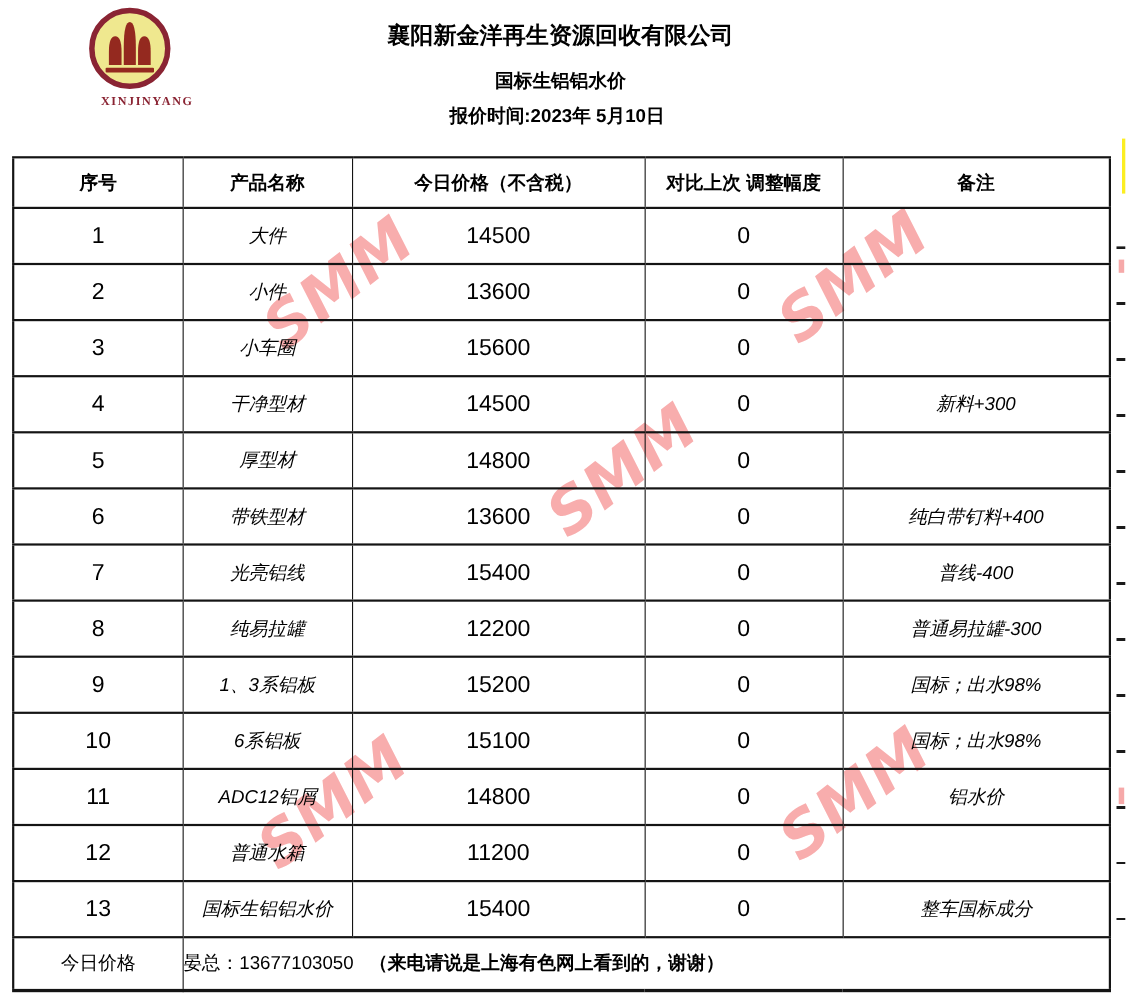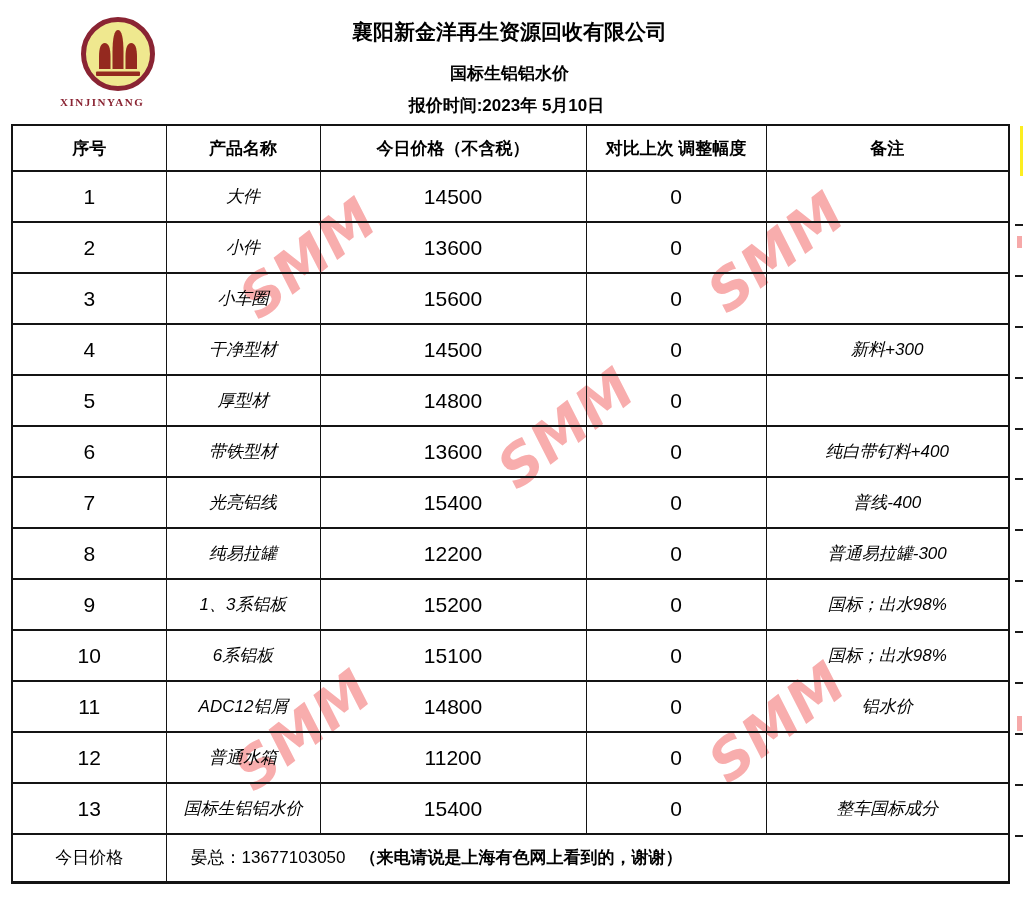--- a/index.html
+++ b/index.html
@@ -17,21 +17,21 @@
   .titles {
     position: absolute;
     left: 11px; top: 0; width: 997px;
     text-align: center;
     z-index: 3;
   }
   .company-name { position: absolute; left: 0; right: 0; top: 18px; font-size: 21px; font-weight: bold; }
   .subtitle     { position: absolute; left: 0; right: 0; top: 62px; font-size: 17px; font-weight: bold; }
   .date-line    { position: absolute; left: 0; right: 6px; top: 94px; font-size: 17px; font-weight: bold; }
 
-  .logo-wrap { position: absolute; left: 60px; top: 14px; width: 116px; text-align: left; z-index: 4; }
+  .logo-wrap { position: absolute; left: 60px; top: 4px; width: 116px; text-align: right; z-index: 4; }
   .logo-wrap svg { display: block; margin: 0 auto; }
   .logo-text {
     margin-top: 2px;
     font-family: "Liberation Serif", serif;
     font-weight: bold;
     font-size: 11px;
     letter-spacing: 1.5px;
     color: #8a2433;
     white-space: nowrap;
   }
@@ -45,21 +45,21 @@
     font-style: italic;
     font-size: 56px;
     letter-spacing: 1px;
     color: #f8adad;
     transform: translate(-50%, -50%) rotate(-38deg);
     white-space: nowrap;
     pointer-events: none;
   }
 
   
-  .table-wrap { position: absolute; left: 11px; top: 124px; z-index: 2; }
+  .table-wrap { position: absolute; left: 11px; top: 142px; z-index: 2; }
   table.price-table {
     border-collapse: collapse;
     table-layout: fixed;
     width: 997px;
     border: 2px solid #141414;
     border-bottom-width: 3px;
     background: transparent;
   }
   .price-table th, .price-table td {
     border: 1px solid #141414;
@@ -72,21 +72,21 @@
     white-space: nowrap;
     background: transparent;
   }
   .price-table thead tr { height: 46px; }
   .price-table tbody tr { height: 51px; }
   .price-table tfoot tr { height: 48px; }
   .price-table th { font-size: 17px; font-weight: bold; }
   td.c-name, td.c-remark { font-size: 17px; font-style: italic; }
   td.c-num { font-size: 21px; }
   tfoot td.f-label { font-size: 17px; }
-  tfoot td.f-contact { text-align: left; font-size: 17px; padding-left: 24px; }
+  tfoot td.f-contact { text-align: left; font-size: 17px; padding-left: 0; }
   .contact-note { font-weight: bold; margin-left: 14px; }
 
   
   .edge-yellow {
     position: absolute; left: 1020px; top: 126px;
     width: 3px; height: 50px; background: #fcee21; z-index: 2;
   }
   .edge-dashes {
     position: absolute; left: 1015px; top: 224px;
     width: 8px; height: 614px; z-index: 2;

